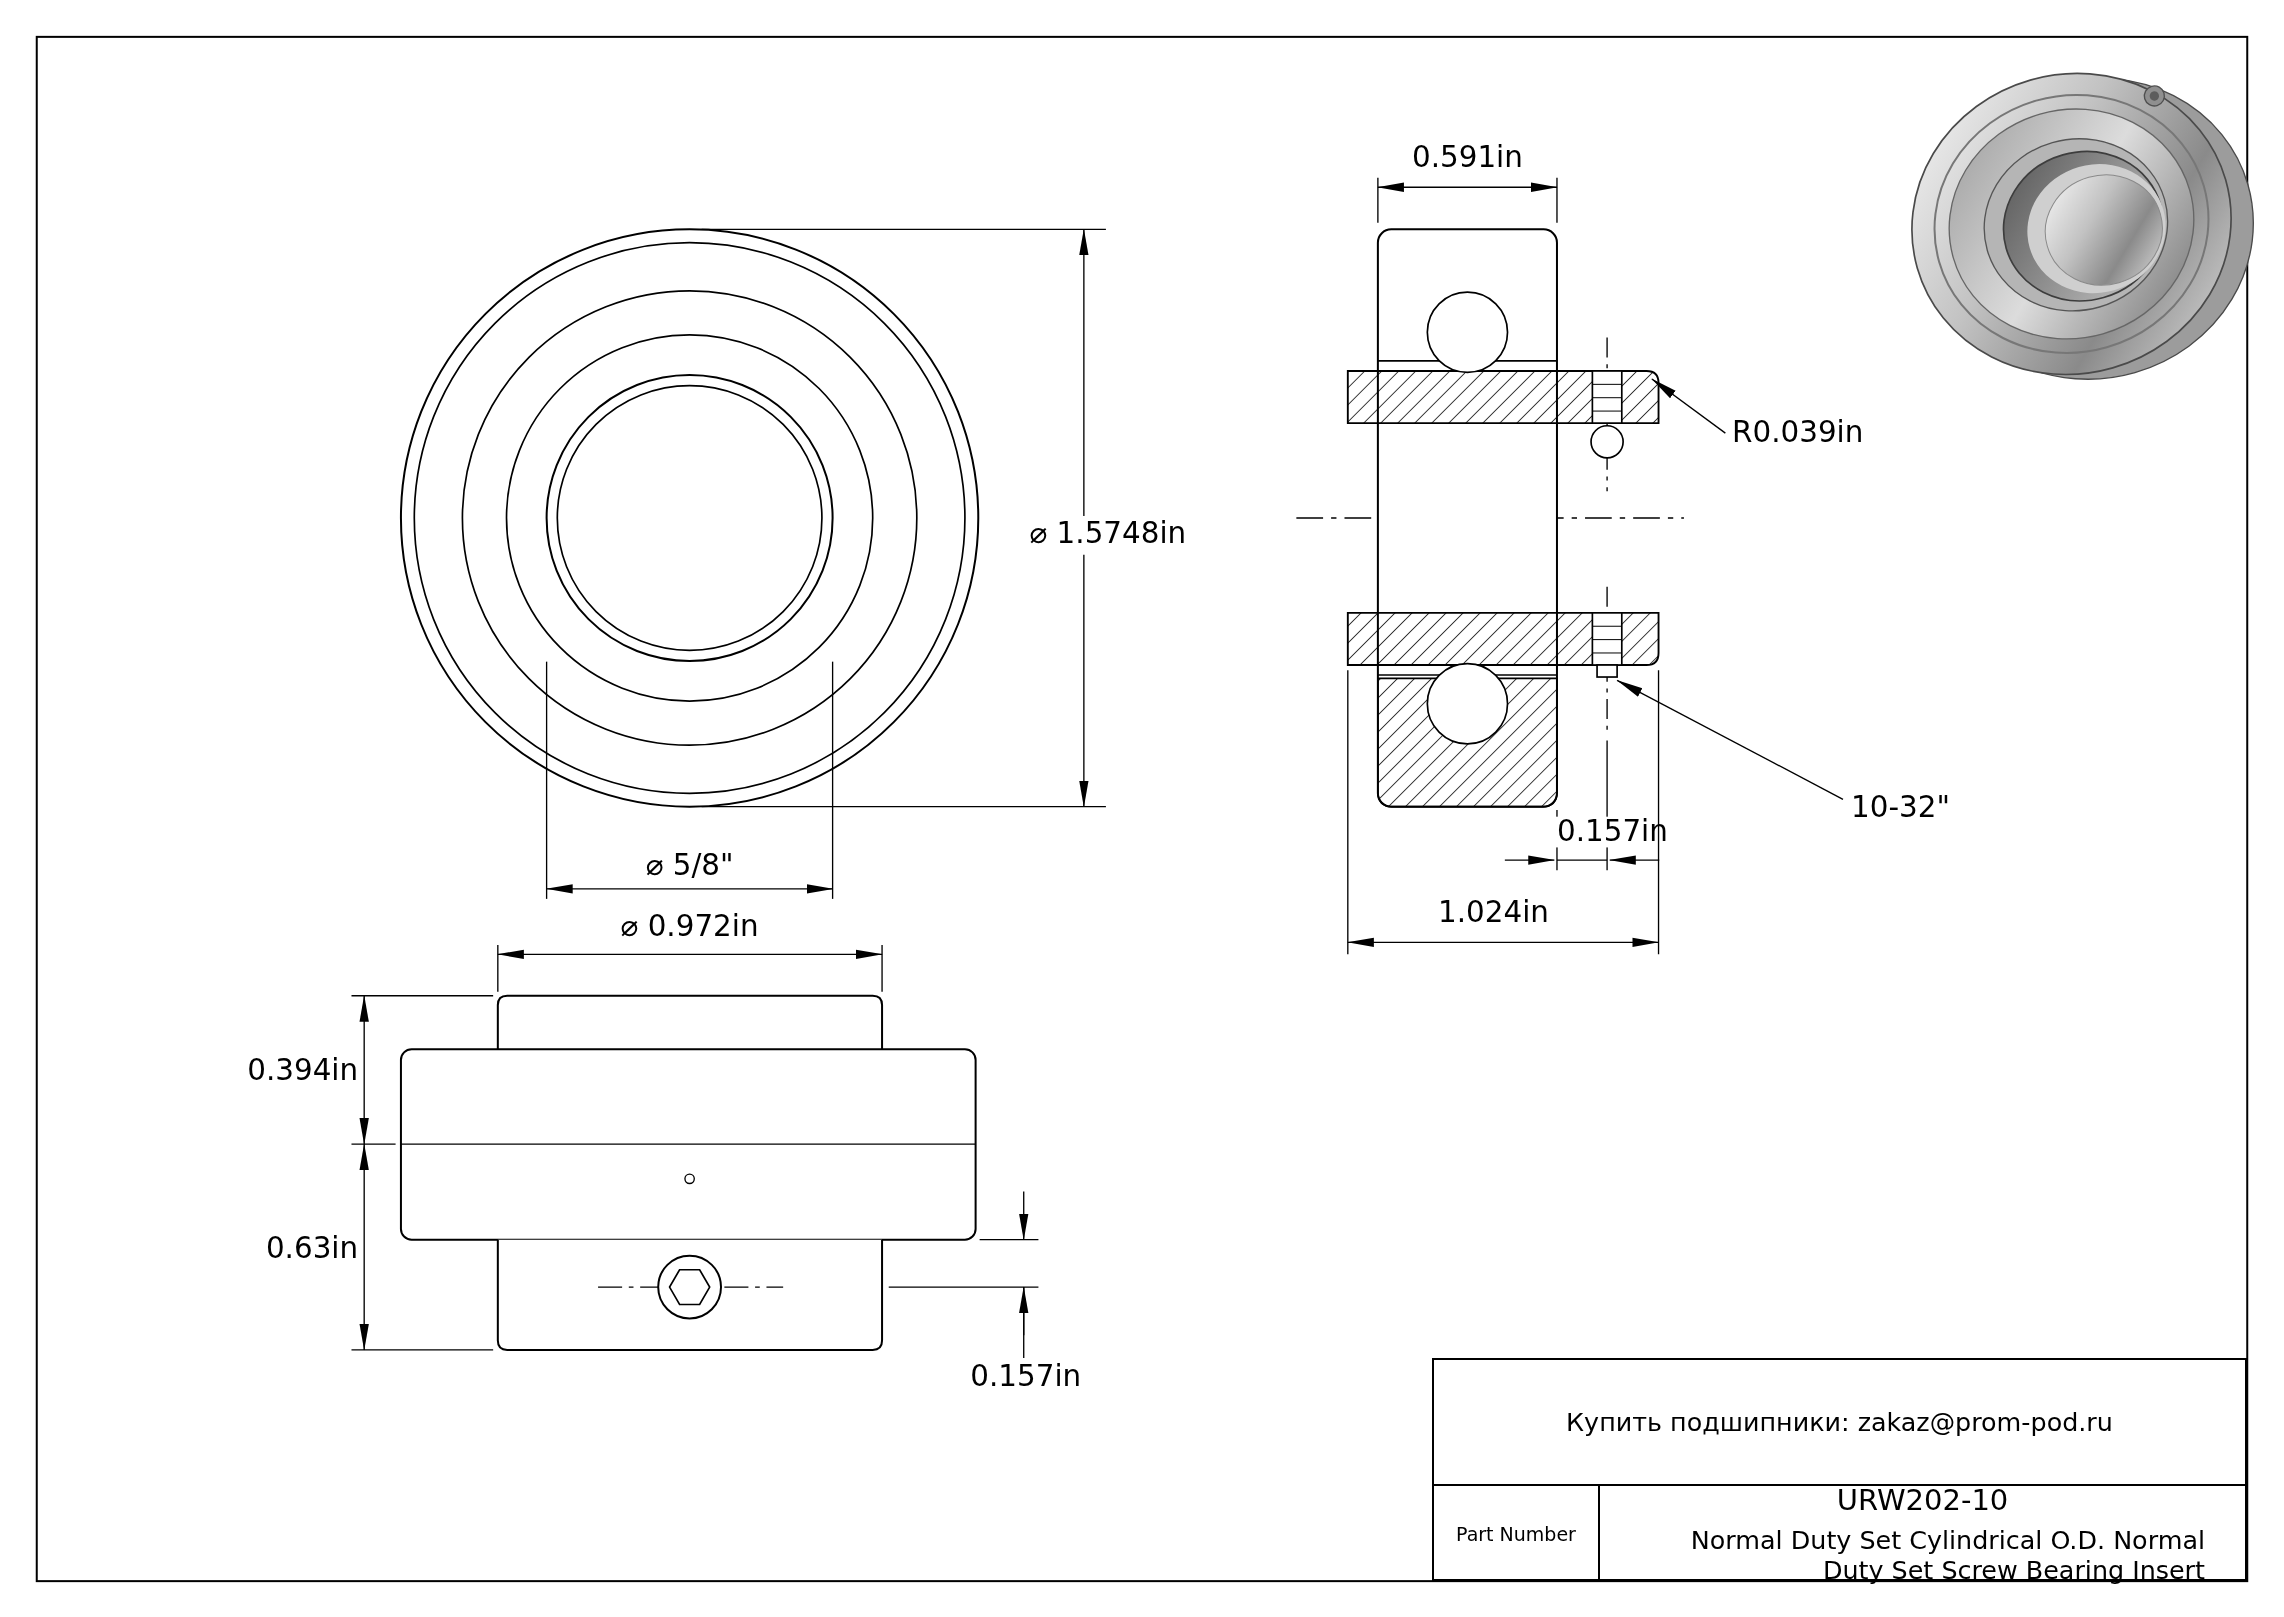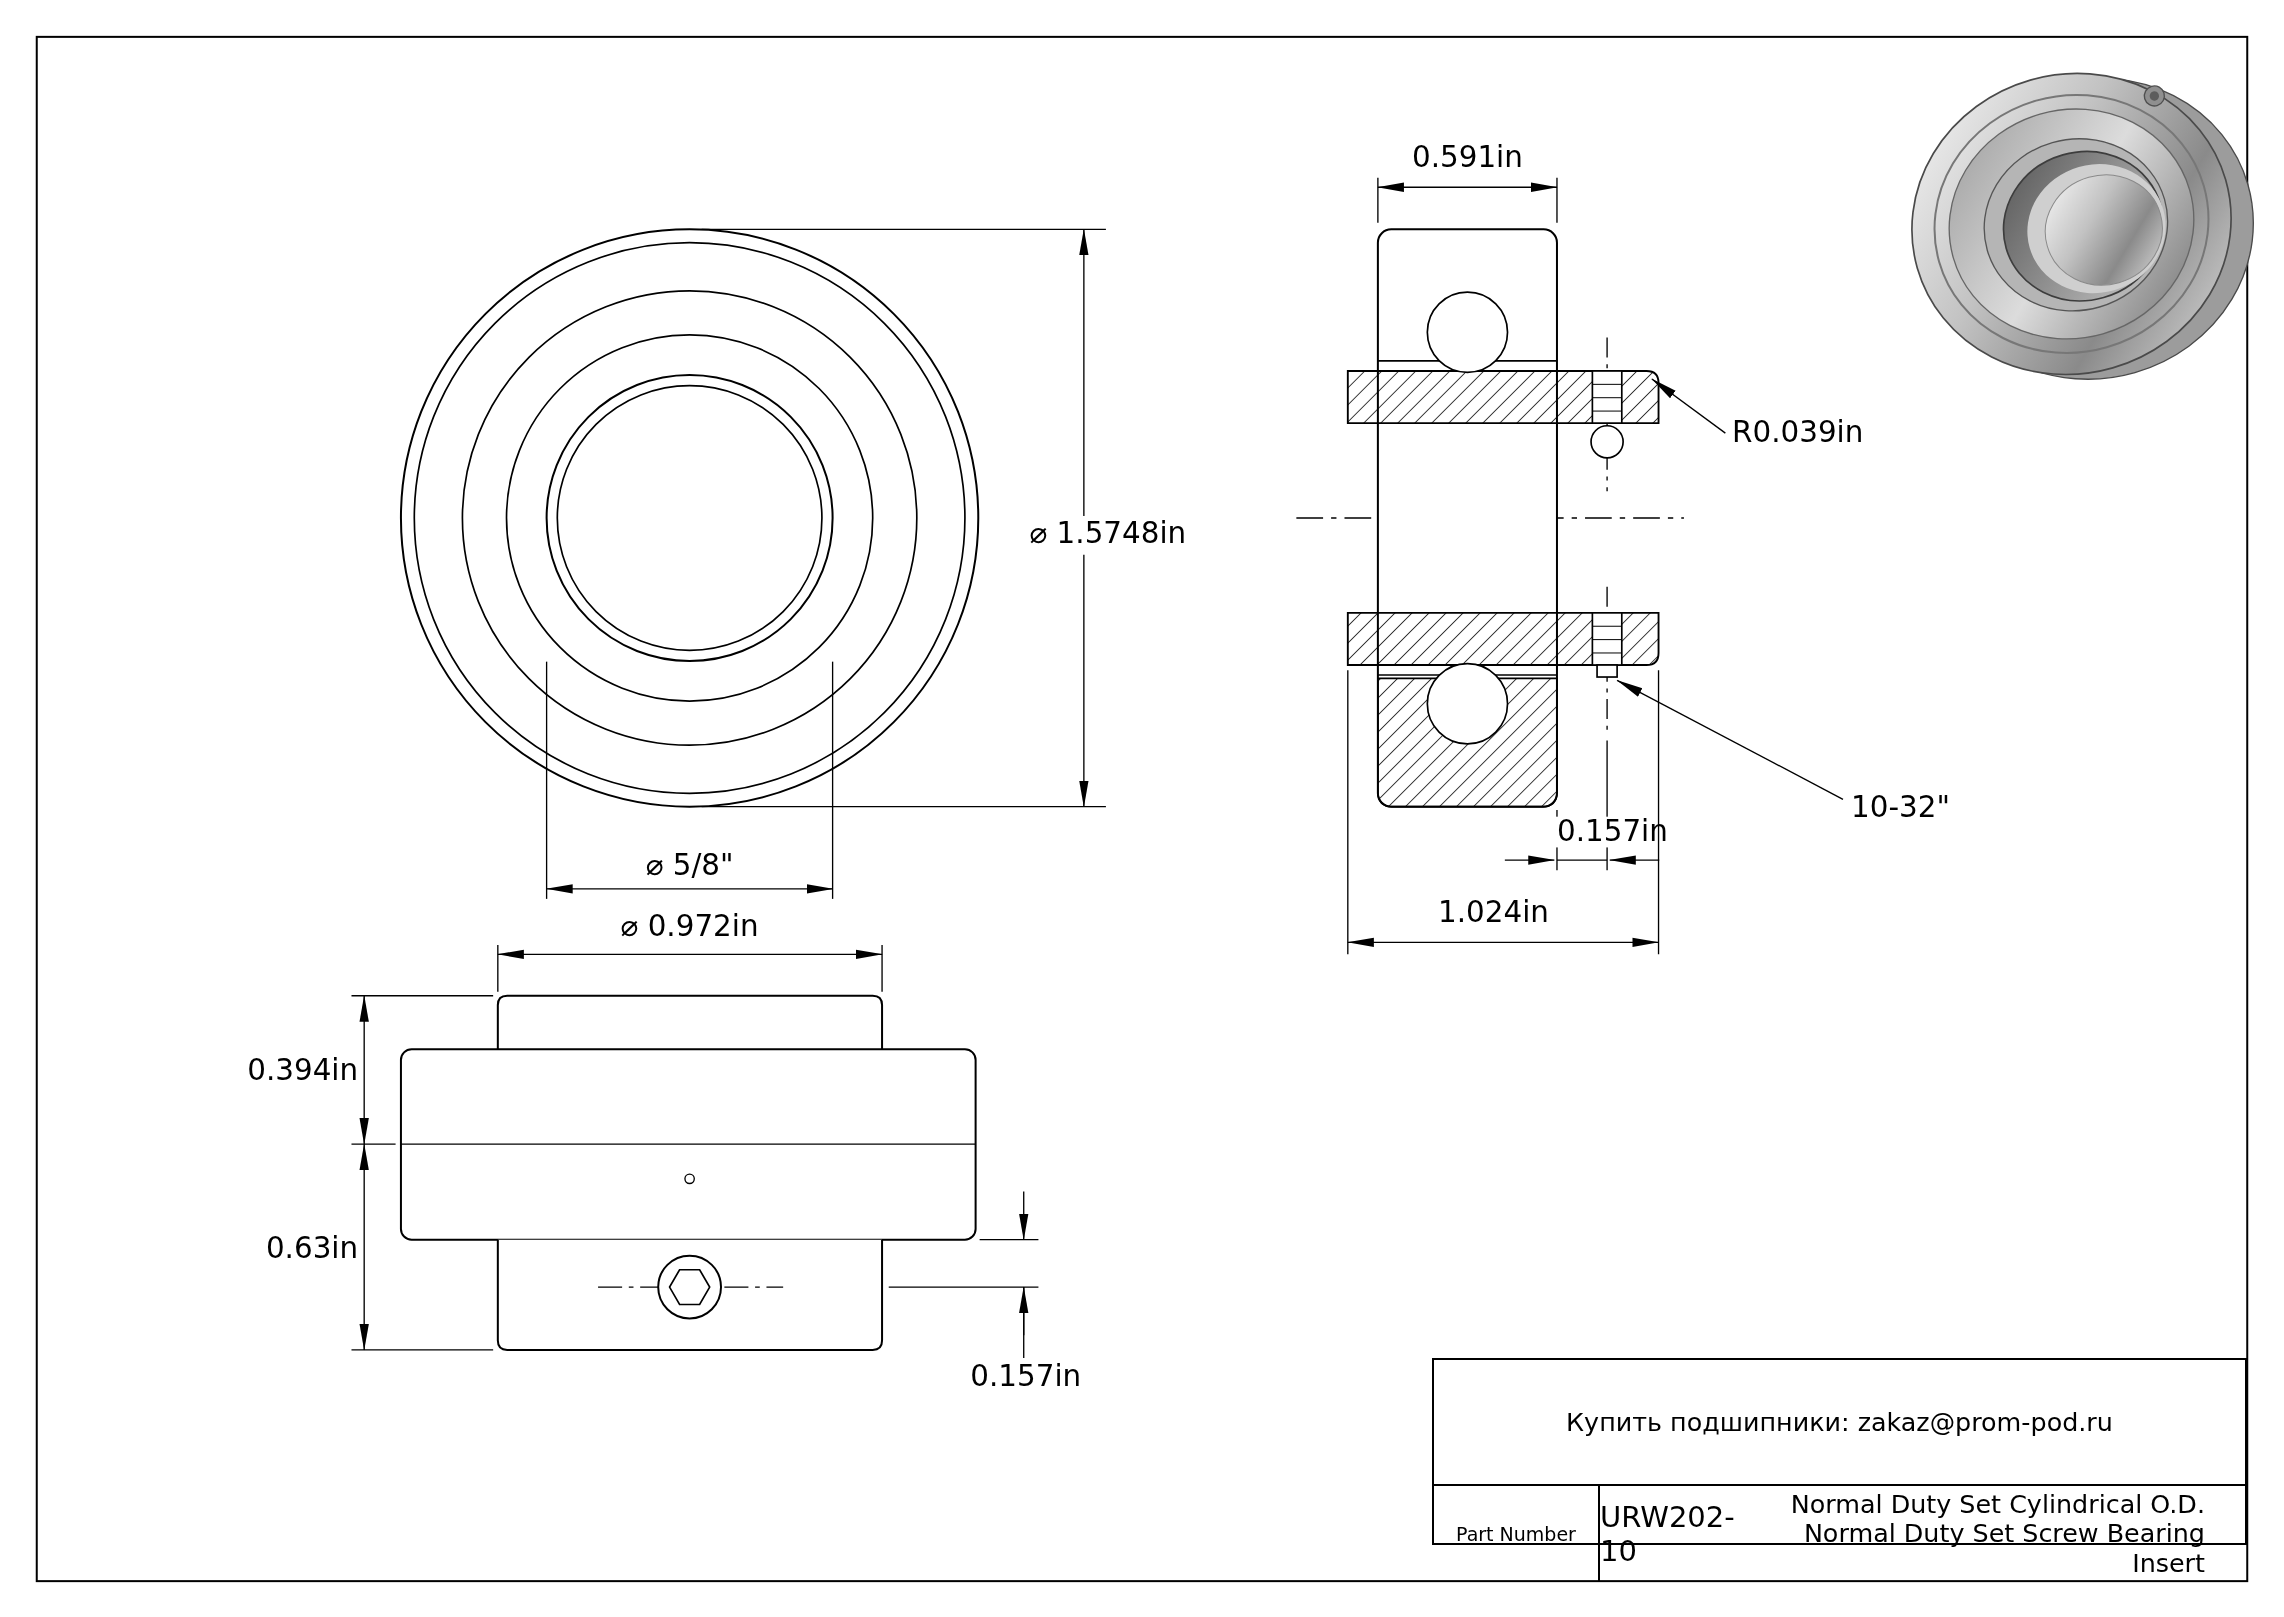--- a/index.html
+++ b/index.html
@@ -1,24 +1,24 @@
 <!DOCTYPE html>
 <html style="font-size:10.7px"><head>
 <meta charset="utf-8">
 <style>
   html,body{margin:0;padding:0;background:#ffffff;}
   body{font-family:"DejaVu Sans",sans-serif;}
   #stage{position:relative;width:2284px;height:1618px;background:#ffffff;overflow:hidden;}
   svg{display:block;position:absolute;left:0;top:0;}
   svg text{font-family:"DejaVu Sans",sans-serif;font-size:44px;fill:#000;}
-  .tb{position:absolute;left:1432px;top:1358px;width:815px;height:187px;border:2px solid #000;box-sizing:border-box;background:#fff;}
+  .tb{position:absolute;left:1432px;top:1358px;width:815px;height:223px;border:2px solid #000;box-sizing:border-box;background:#fff;}
   .tb-row1{height:126px;border-bottom:2px solid #000;box-sizing:border-box;display:flex;align-items:center;justify-content:center;font-size:25.4px;color:#000;}
   .tb-row2{display:flex;height:96px;}
   .tb-cell-label{width:166px;border-right:2px solid #000;box-sizing:border-box;display:flex;align-items:center;justify-content:center;text-align:center;font-size:19px;line-height:1.2;padding:0 20px;color:#000;}
-  .tb-cell-main{flex:1;display:flex;flex-direction:row;align-items:center;justify-content:center;gap:9px;color:#000;border-radius:25px;}
+  .tb-cell-main{flex:1;display:flex;flex-direction:column;align-items:center;justify-content:center;gap:9px;color:#000;border-radius:25px;}
   .tb-part-number{font-size:29px;}
   .tb-description{font-size:25.4px;text-align:right;line-height:1.15;padding:0 40px;max-width:601px;}
 </style>
 </head>
 <body>
 
 <div id="stage">
 <svg width="2284" height="1618" viewBox="0 0 3418 2421">
   <defs>
     <marker id="arr" markerWidth="40" markerHeight="18" refX="39" refY="9" orient="auto-start-reverse" markerUnits="userSpaceOnUse">

